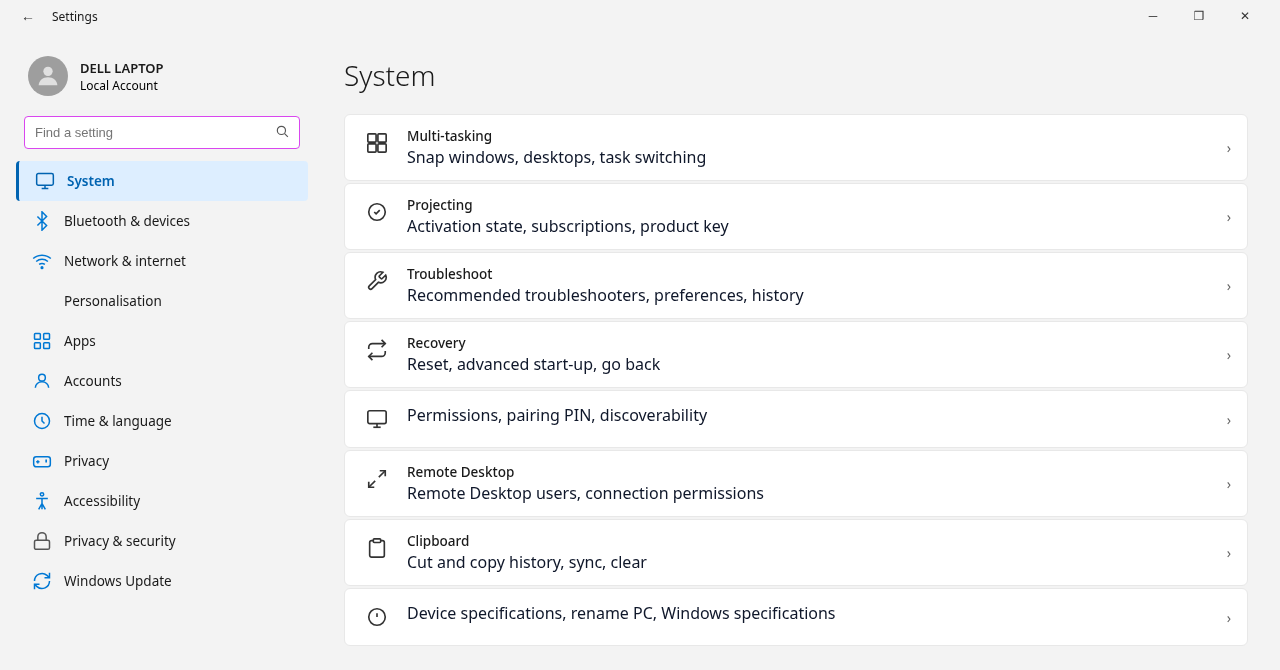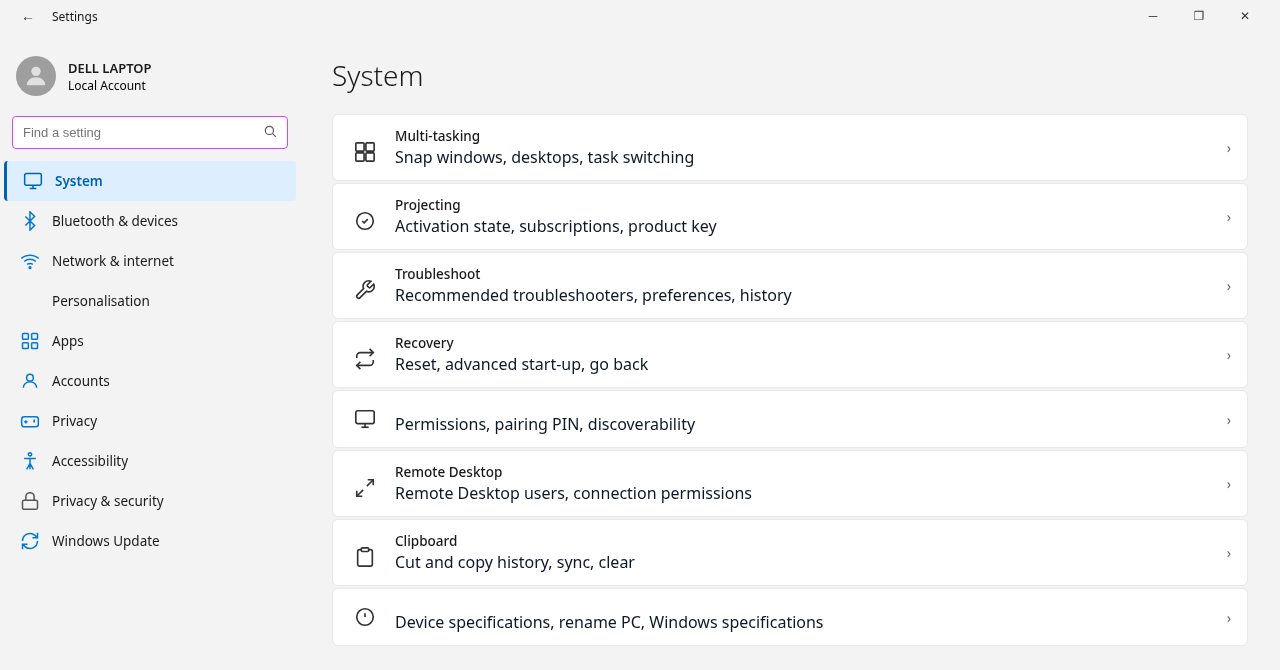--- a/index.html
+++ b/index.html
@@ -46,20 +46,21 @@
       cursor: pointer;
       border: none;
       background: transparent;
     }
 
     
     .app-container {
       display: flex;
       flex: 1;
       overflow: hidden;
+      padding-left: 12px;
     }
 
     
     .sidebar {
       width: 300px;
       background: #f3f3f3;
       display: flex;
       flex-direction: column;
       overflow-y: auto;
       flex-shrink: 0;
@@ -165,21 +166,21 @@
       align-items: center;
       background: white;
       border-radius: 6px;
       padding: 12px 16px;
       cursor: pointer;
       justify-content: space-between;
       border: 1px solid #e8e8e8;
     }
     .settings-item-left {
       display: flex;
-      align-items: flex-end;
+      align-items: flex-start;
       gap: 14px;
     }
     .settings-icon {
       width: 32px;
       height: 32px;
       display: flex;
       align-items: center;
       justify-content: center;
       flex-shrink: 0;
       font-size: 20px;
@@ -301,20 +302,29 @@
             <svg width="20" height="20" viewBox="0 0 24 24" fill="none" stroke="#0078d4" stroke-width="1.8">
               <circle cx="12" cy="8" r="4"></circle>
               <path d="M4 20c0-4 3.6-7 8-7s8 3 8 7"></path>
             </svg>
           </span>
     <span>Accounts</span>
   </div>
         <div class="nav-item">
     <span class="nav-icon">
             <svg width="20" height="20" viewBox="0 0 24 24" fill="none" stroke="#0078d4" stroke-width="1.8">
+              <circle cx="12" cy="12" r="9"></circle>
+              <polyline points="12 7 12 12 15 15"></polyline>
+            </svg>
+          </span>
+    <span>Time &amp; language</span>
+  </div>
+        <div class="nav-item">
+    <span class="nav-icon">
+            <svg width="20" height="20" viewBox="0 0 24 24" fill="none" stroke="#0078d4" stroke-width="1.8">
               <rect x="2" y="7" width="20" height="12" rx="3"></rect>
               <path d="M7 11v4M9 13H5M16 11h2M16 13h2"></path>
             </svg>
           </span>
     <span>Privacy</span>
   </div>
         <div class="nav-item">
     <span class="nav-icon">
             <svg width="20" height="20" viewBox="0 0 24 24" fill="none" stroke="#0078d4" stroke-width="1.8">
               <circle cx="12" cy="4" r="2"></circle>

